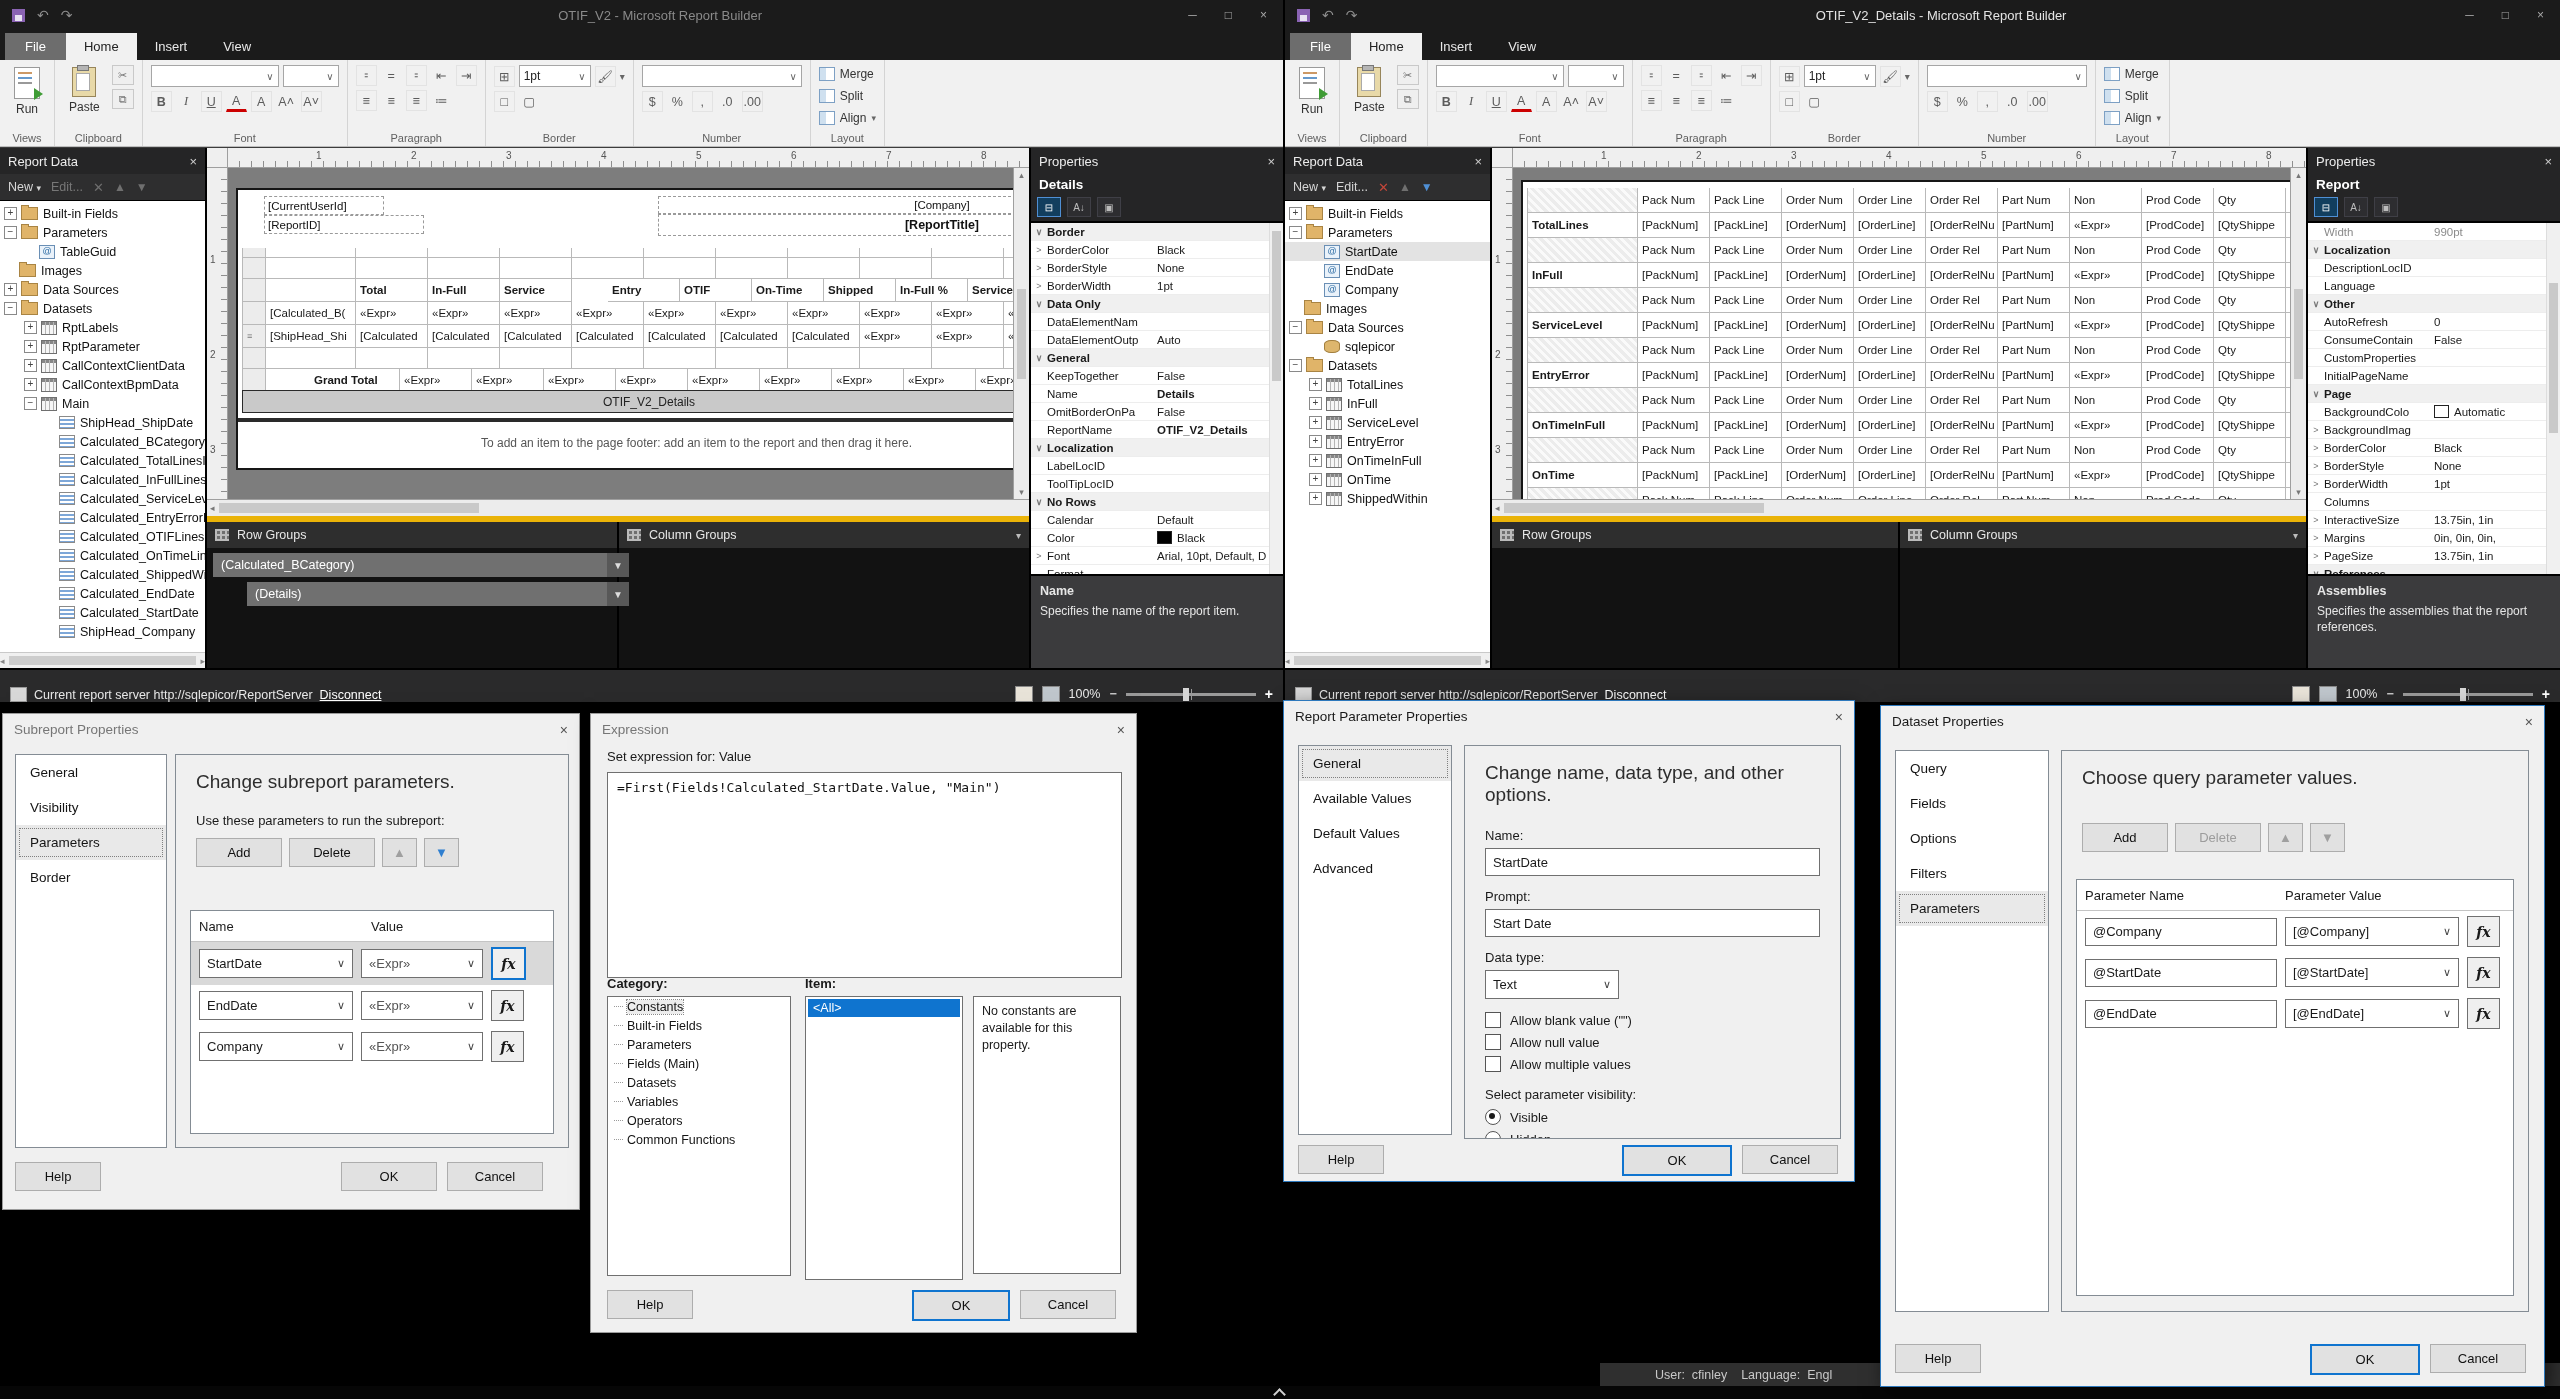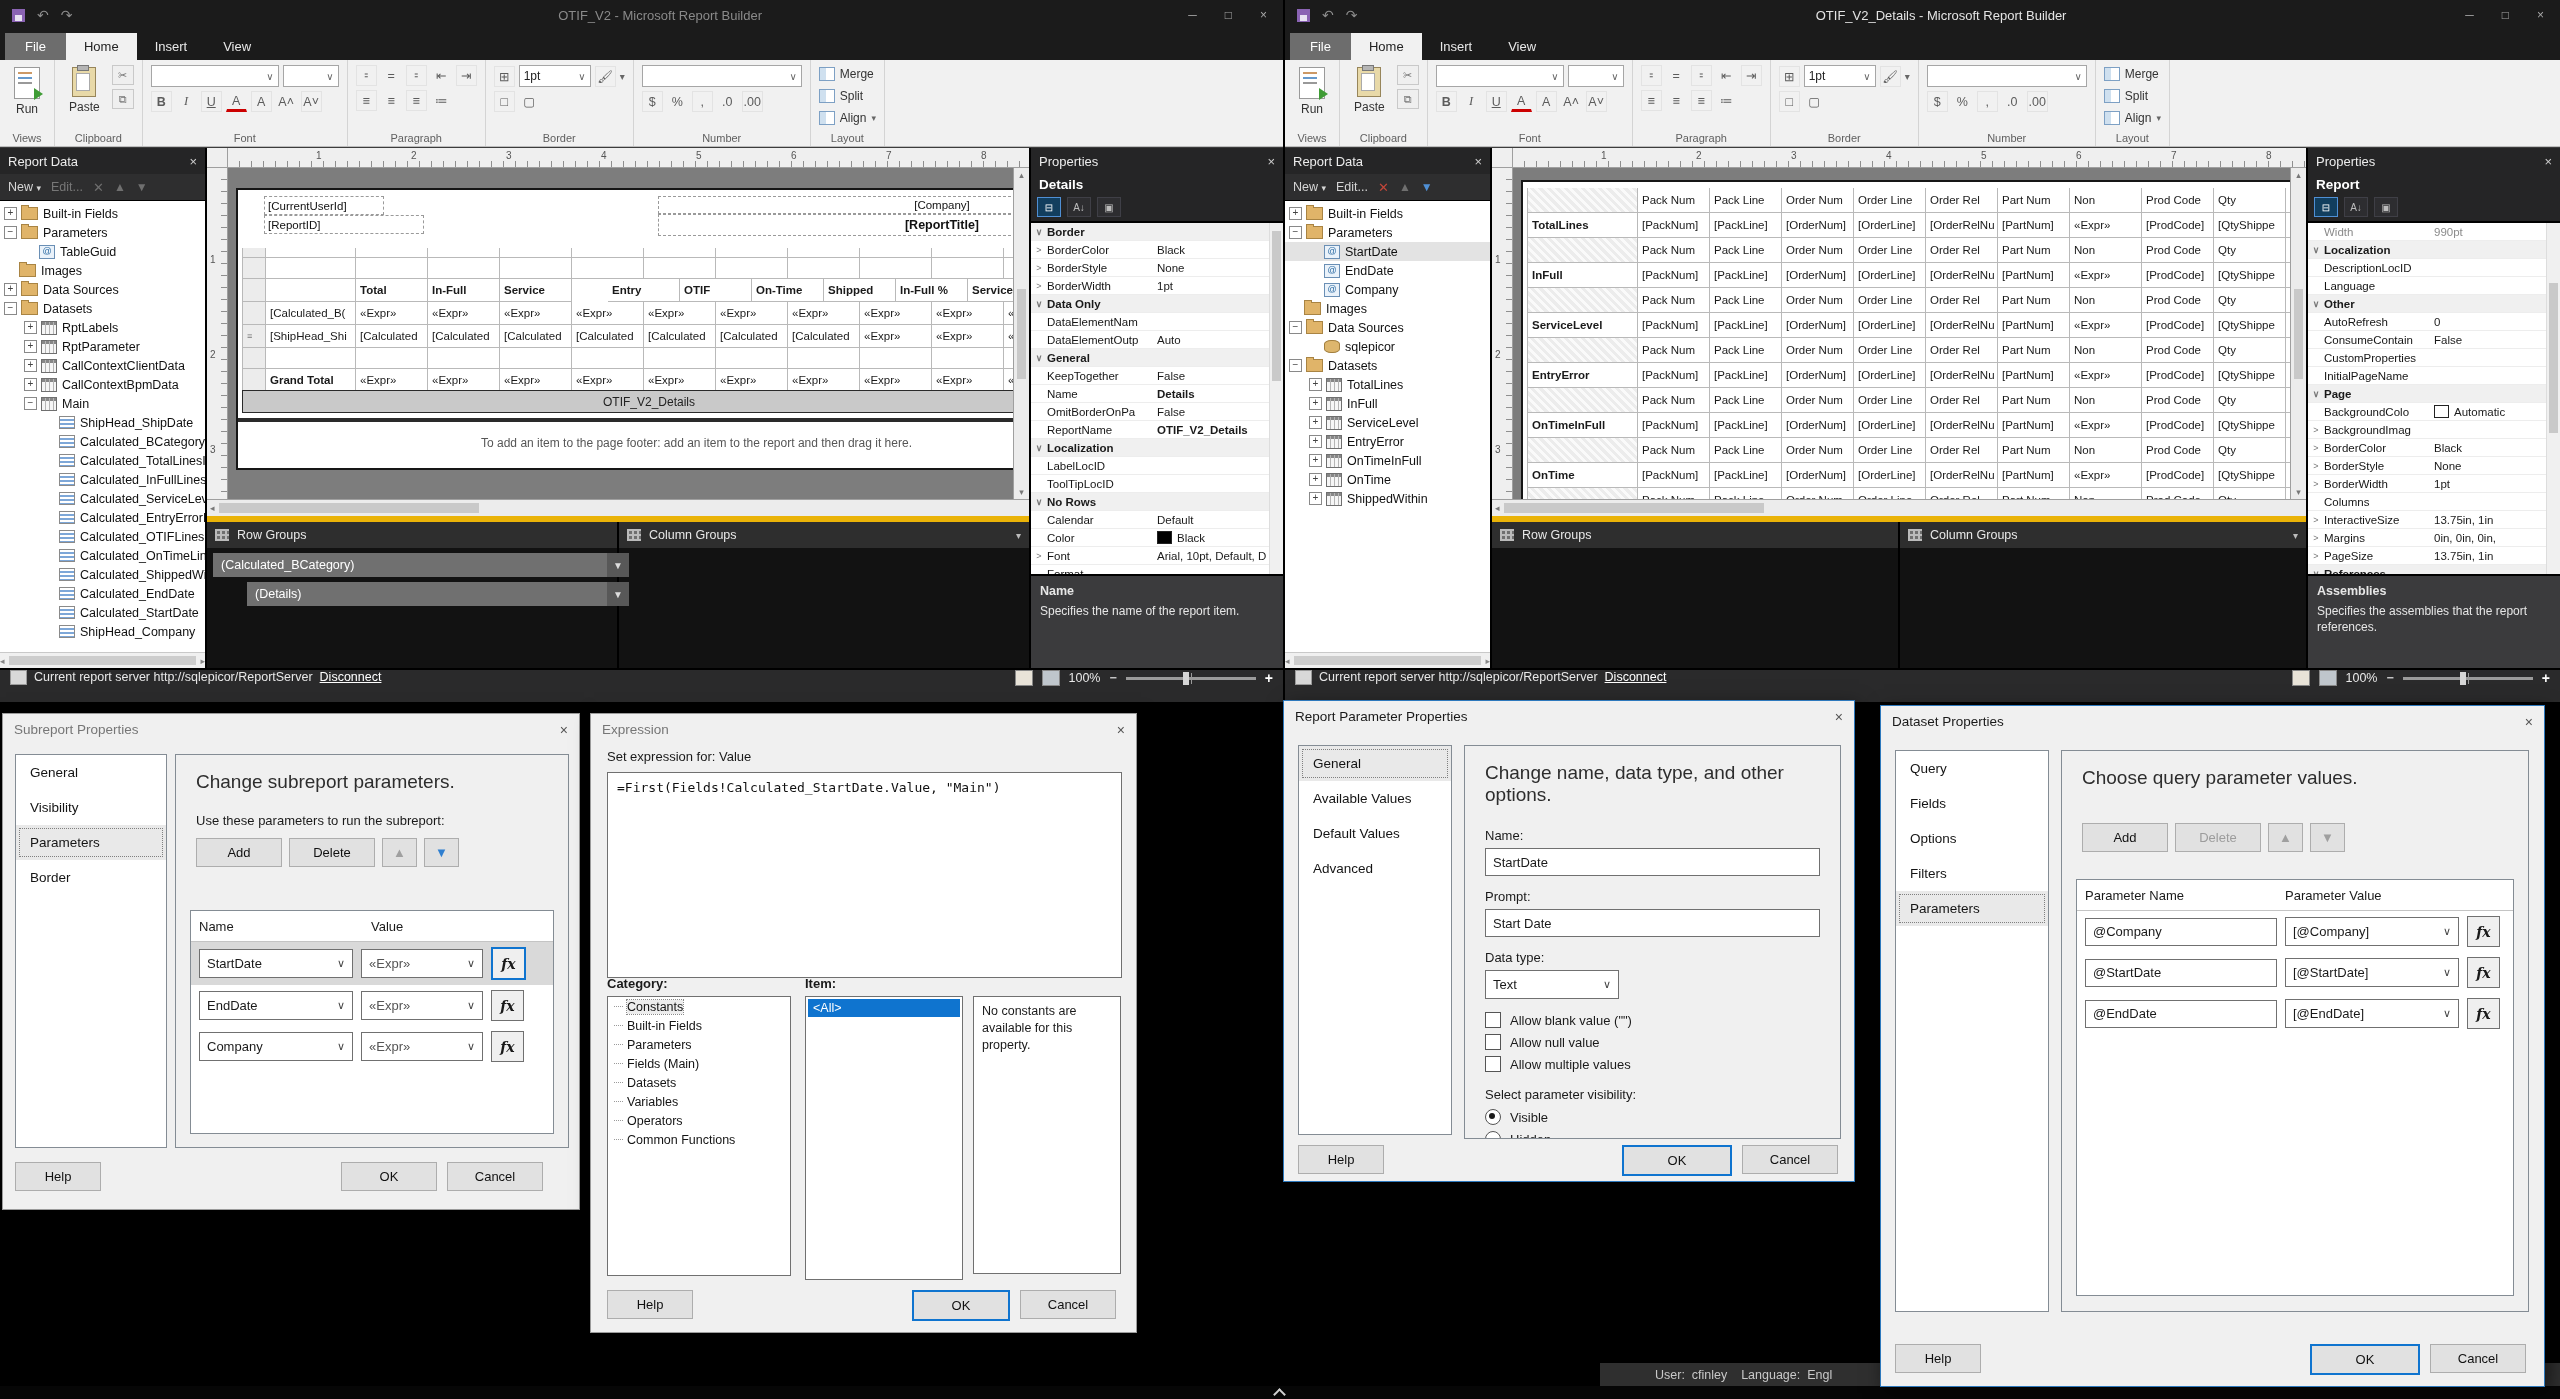--- a/index.html
+++ b/index.html
@@ -127,21 +127,21 @@
   .plabel{width:106px;flex:none;white-space:nowrap;overflow:hidden;color:#151515;}
   .pval{flex:1;white-space:nowrap;overflow:hidden;padding-left:4px;display:flex;align-items:center;}
   .pval.b{font-weight:bold;}
   .dim{color:#8b8b8b;}
   .swatch{width:13px;height:11px;border:1px solid #222;display:inline-block;margin-right:5px;flex:none;}
   .pscroll{position:absolute;right:0;top:0;bottom:0;width:13px;background:#f0f0f0;border-left:1px solid #ddd;}
   .pthumb{position:absolute;left:2px;top:8px;width:9px;height:150px;background:#c9c9c9;}
   .pdesc{height:78px;flex:none;background:#3b3b3d;color:#e6e6e6;padding:7px 9px;font-size:12px;border-top:2px solid #000;line-height:1.35;}
   .pdesc b{display:block;margin-bottom:3px;font-size:12.5px;}
   
-  .statusbar{height:32px;flex:none;background:#2a2a2b;color:#e8e8e8;display:flex;align-items:flex-start;font-size:12.5px;padding:0 10px;gap:7px;border-top:2px solid #000;}
+  .statusbar{height:32px;flex:none;background:#2a2a2b;color:#e8e8e8;display:flex;align-items:flex-end;font-size:12.5px;padding:0 10px;gap:7px;border-top:2px solid #000;}
   .st-ico{width:15px;height:13px;border:1px solid #9a9a9a;background:#d8d8d8;flex:none;}
   .stlink{text-decoration:underline;color:#fff;}
   .zoomctl{margin-left:auto;display:flex;align-items:center;gap:9px;}
   .zico{width:16px;height:14px;border:1px solid #888;background:#e8e3d8;}
   .zico.g{background:#bfc6cc;}
   .ztrack{width:130px;height:3px;background:#9a9a9a;position:relative;}
   .ztrack::before{content:"";position:absolute;left:50%;top:-4px;width:1px;height:11px;background:#9a9a9a;}
   .zthumb{position:absolute;left:44%;top:-5px;width:6px;height:13px;background:#d6d6d6;}
   .zplus{font-weight:bold;color:#fff;font-size:14px;}
   .zminus{color:#ccc;font-weight:bold;}
@@ -576,21 +576,21 @@
                     <div class="dcell" style="width: 63px; height: 20px;"></div>
                     <div class="dcell" style="width: 63px; height: 20px;"></div>
                     <div class="dcell" style="width: 63px; height: 20px;"></div>
                     <div class="dcell" style="width: 63px; height: 20px;"></div>
                     <div class="dcell" style="width: 63px; height: 20px;"></div>
                     <div class="dcell" style="width: 63px; height: 20px;"></div>
                     <div class="dcell" style="width: 63px; height: 20px;"></div>
                   </div>
                   <div class="drow">
                     <div class="dcell first handle" style="width: 14px; height: 22px;"></div>
-                    <div class="dcell bold" style="width: 81px; height: 22px;">Grand Total</div>
+                    <div class="dcell bold" style="width: 81px; height: 22px; margin-left: 44px;">Grand Total</div>
                     <div class="dcell" style="width: 63px; height: 22px;">«Expr»</div>
                     <div class="dcell" style="width: 63px; height: 22px;">«Expr»</div>
                     <div class="dcell" style="width: 63px; height: 22px;">«Expr»</div>
                     <div class="dcell" style="width: 63px; height: 22px;">«Expr»</div>
                     <div class="dcell" style="width: 63px; height: 22px;">«Expr»</div>
                     <div class="dcell" style="width: 63px; height: 22px;">«Expr»</div>
                     <div class="dcell" style="width: 63px; height: 22px;">«Expr»</div>
                     <div class="dcell" style="width: 63px; height: 22px;">«Expr»</div>
                     <div class="dcell" style="width: 63px; height: 22px;">«Expr»</div>
                     <div class="dcell" style="width: 63px; height: 22px;">«</div>

